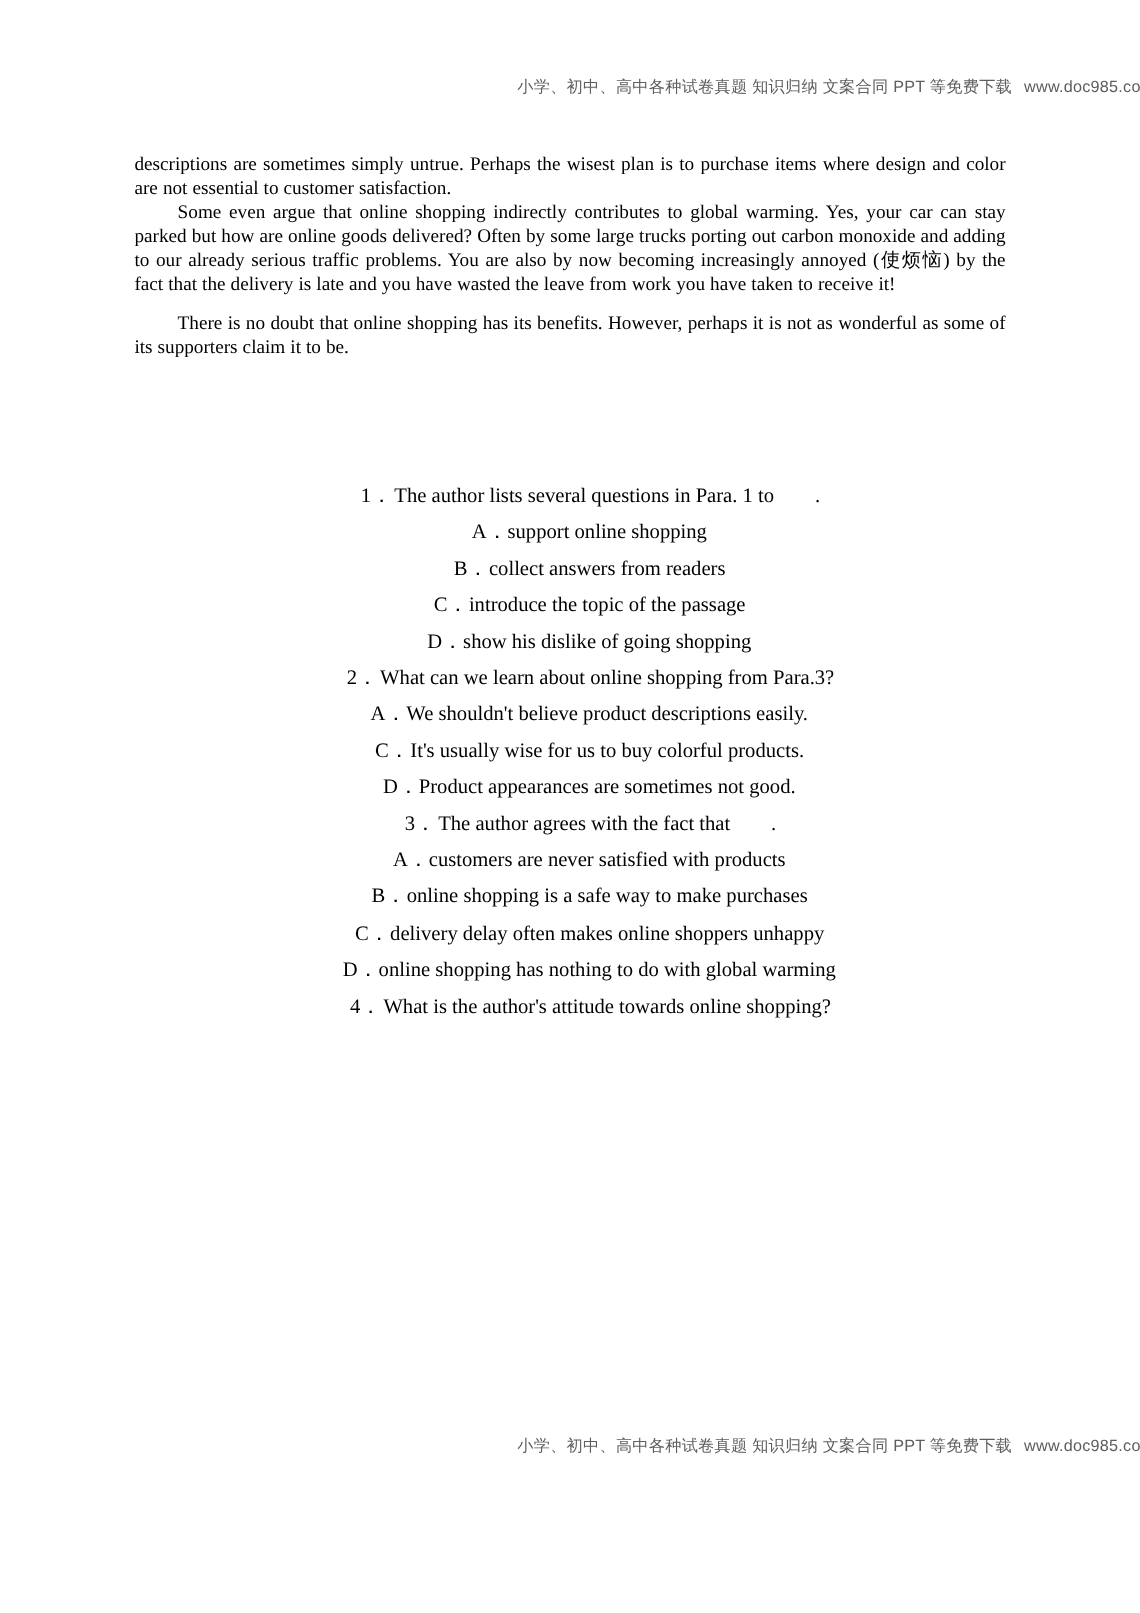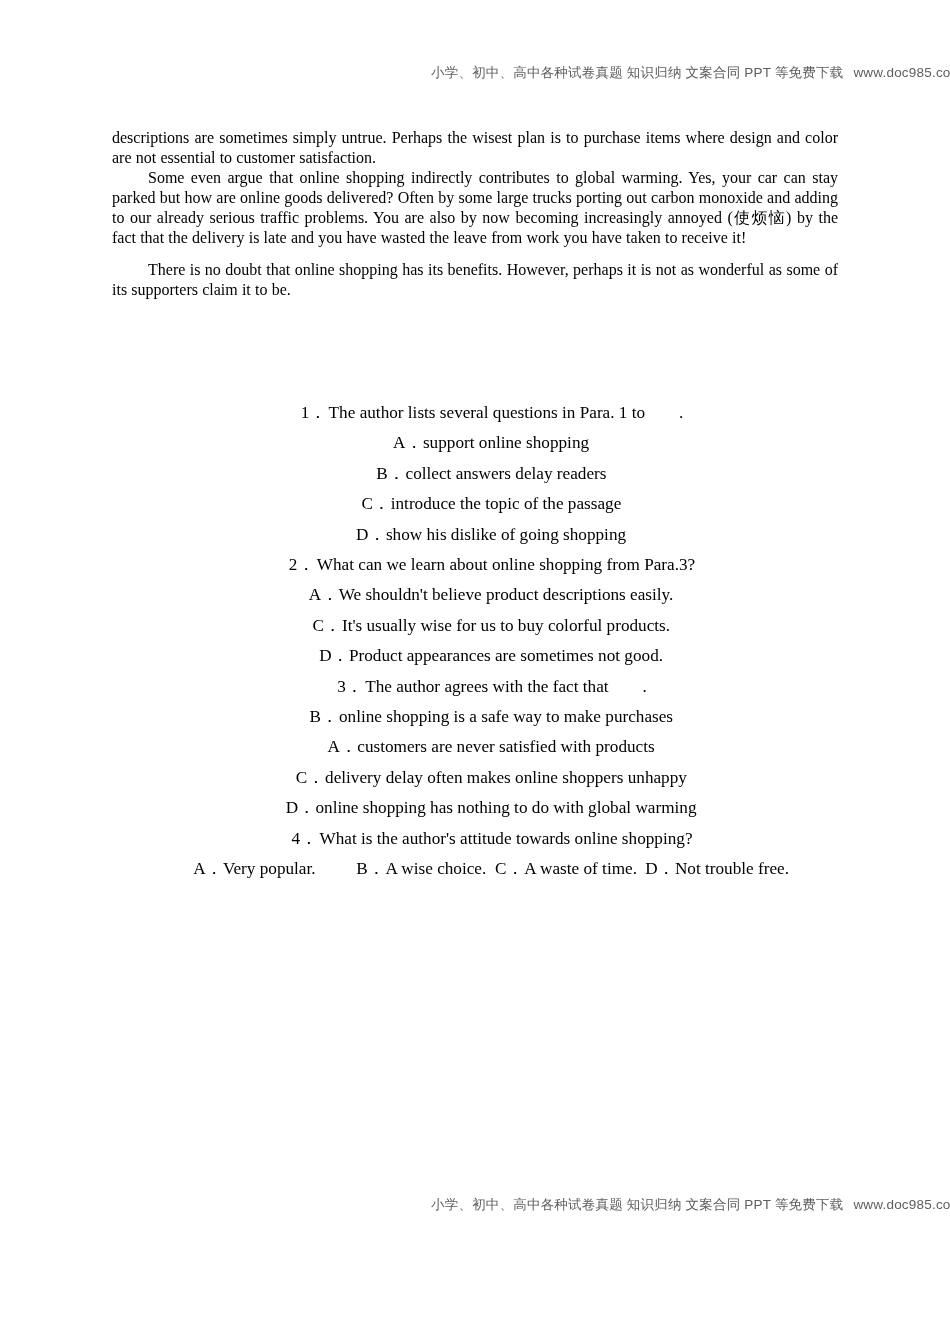--- a/index.html
+++ b/index.html
@@ -99,37 +99,36 @@
   <div class="content">
     <p class="body-para">descriptions are sometimes simply untrue. Perhaps the wisest plan is to purchase items where design and color are not essential to customer satisfaction.</p>
     <p class="body-para indent">Some even argue that online shopping indirectly contributes to global warming. Yes, your car can stay parked but how are online goods delivered? Often by some large trucks porting out carbon monoxide and adding to our already serious traffic problems. You are also by now becoming increasingly annoyed (使烦恼) by the fact that the delivery is late and you have wasted the leave from work you have taken to receive it!</p>
     <p class="body-para indent">There is no doubt that online shopping has its benefits. However, perhaps it is not as wonderful as some of its supporters claim it to be.</p>
   </div>
 
   <div class="questions">
 
     <div class="q-line"><span class="marker">1．</span><span>The author lists several questions in Para. 1 to</span><span class="blank-gap"></span><span>.</span></div>
     <div class="q-line"><span class="marker">A．</span><span>support online shopping</span></div>
-    <div class="q-line"><span class="marker">B．</span><span>collect answers delay readers</span></div>
+    <div class="q-line"><span class="marker">B．</span><span>collect answers from readers</span></div>
     <div class="q-line"><span class="marker">C．</span><span>introduce the topic of the passage</span></div>
     <div class="q-line"><span class="marker">D．</span><span>show his dislike of going shopping</span></div>
 
     <div class="q-line"><span class="marker">2．</span><span>What can we learn about online shopping from Para.3?</span></div>
     <div class="q-line"><span class="marker">A．</span><span>We shouldn't believe product descriptions easily.</span></div>
     <div class="q-line"><span class="marker">C．</span><span>It's usually wise for us to buy colorful products.</span></div>
     <div class="q-line"><span class="marker">D．</span><span>Product appearances are sometimes not good.</span></div>
 
     <div class="q-line"><span class="marker">3．</span><span>The author agrees with the fact that</span><span class="blank-gap"></span><span>.</span></div>
+    <div class="q-line"><span class="marker">A．</span><span>customers are never satisfied with products</span></div>
     <div class="q-line"><span class="marker">B．</span><span>online shopping is a safe way to make purchases</span></div>
-    <div class="q-line"><span class="marker">A．</span><span>customers are never satisfied with products</span></div>
     <div class="q-line"><span class="marker">C．</span><span>delivery delay often makes online shoppers unhappy</span></div>
     <div class="q-line"><span class="marker">D．</span><span>online shopping has nothing to do with global warming</span></div>
 
     <div class="q-line"><span class="marker">4．</span><span>What is the author's attitude towards online shopping?</span></div>
-    <div class="q-line"><span class="marker">A．</span><span>Very popular.</span><span class="opt-gap-a"></span><span class="marker">B．</span><span>A wise choice.</span><span class="opt-gap"></span><span class="marker">C．</span><span>A waste of time.</span><span class="opt-gap"></span><span class="marker">D．</span><span>Not trouble free.</span></div>
 
   </div>
 
   <div class="watermark watermark-footer">
     <span>小学、初中、高中各种试卷真题 知识归纳 文案合同 PPT 等免费下载</span><span class="url">www.doc985.com</span>
   </div>
 
 </div>
 
 </body></html>

